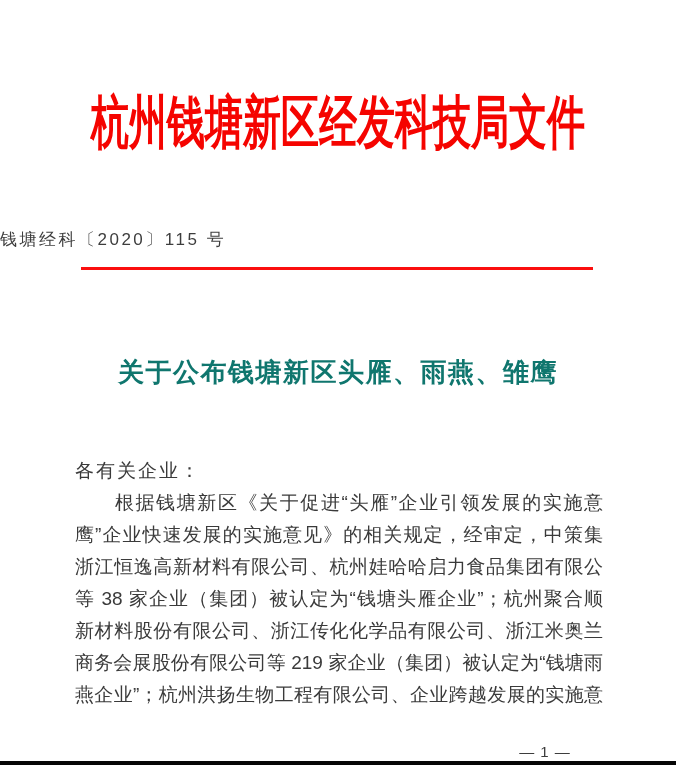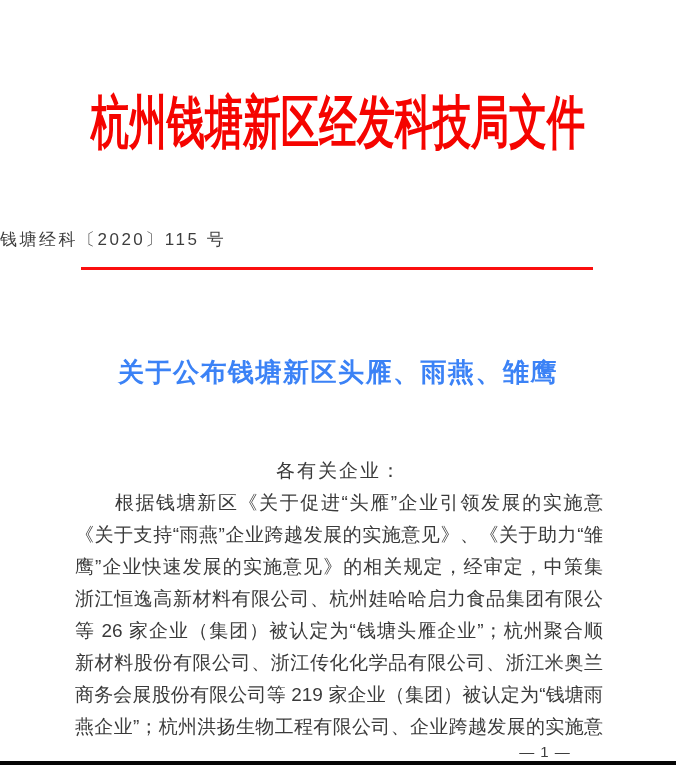--- a/index.html
+++ b/index.html
@@ -55,41 +55,40 @@
   }
 
   
   .doc-title {
     position: absolute;
     top: 352px;
     left: 0;
     width: 100%;
     text-align: center;
     font-weight: bold;
-    color: #3b82f6;
+    color: #0f766e;
     font-size: 26px;
     line-height: 40px;
     letter-spacing: 1.5px;
   }
 
   
   .body-text {
     position: absolute;
     top: 455px;
     left: 75px;
     width: 528px;
     font-size: 19px;
     line-height: 32px;
     color: #3a3a3a;
   }
   .body-line {
     height: 32px;
     overflow: hidden;
     white-space: nowrap;
-    text-align: center;
   }
   .jline {
     text-align: justify;
     text-align-last: justify;
     white-space: normal;
   }
   .salutation { letter-spacing: 2px; }
   .indent { text-indent: 2.1em; }
 
   
@@ -127,24 +126,23 @@
 
   <div class="red-line"></div>
 
   <div class="doc-title">
     <div>关于公布钱塘新区头雁、雨燕、雏鹰</div>
   </div>
 
   <div class="body-text">
     <div class="body-line salutation">各有关企业：</div>
     <div class="body-line jline indent">根据钱塘新区《关于促进“头雁”企业引领发展的实施意见》、</div>
-    <div class="body-line jline">《关于支持“雨燕”企业跨越发展的实施意见》、《关于助力“雏</div>
     <div class="body-line jline">鹰”企业快速发展的实施意见》的相关规定，经审定，中策集团、</div>
     <div class="body-line jline">浙江恒逸高新材料有限公司、杭州娃哈哈启力食品集团有限公司</div>
-    <div class="body-line jline">等 26 家企业（集团）被认定为“钱塘头雁企业”；杭州聚合顺</div>
+    <div class="body-line jline">等 38 家企业（集团）被认定为“钱塘头雁企业”；杭州聚合顺</div>
     <div class="body-line jline">新材料股份有限公司、浙江传化化学品有限公司、浙江米奥兰特</div>
     <div class="body-line jline">商务会展股份有限公司等 219 家企业（集团）被认定为“钱塘雨</div>
     <div class="body-line jline">燕企业”；杭州洪扬生物工程有限公司、企业跨越发展的实施意见</div>
   </div>
 
   <div class="page-number">— 1 —</div>
 
   <div class="bottom-edge"></div>
 
 </div>

